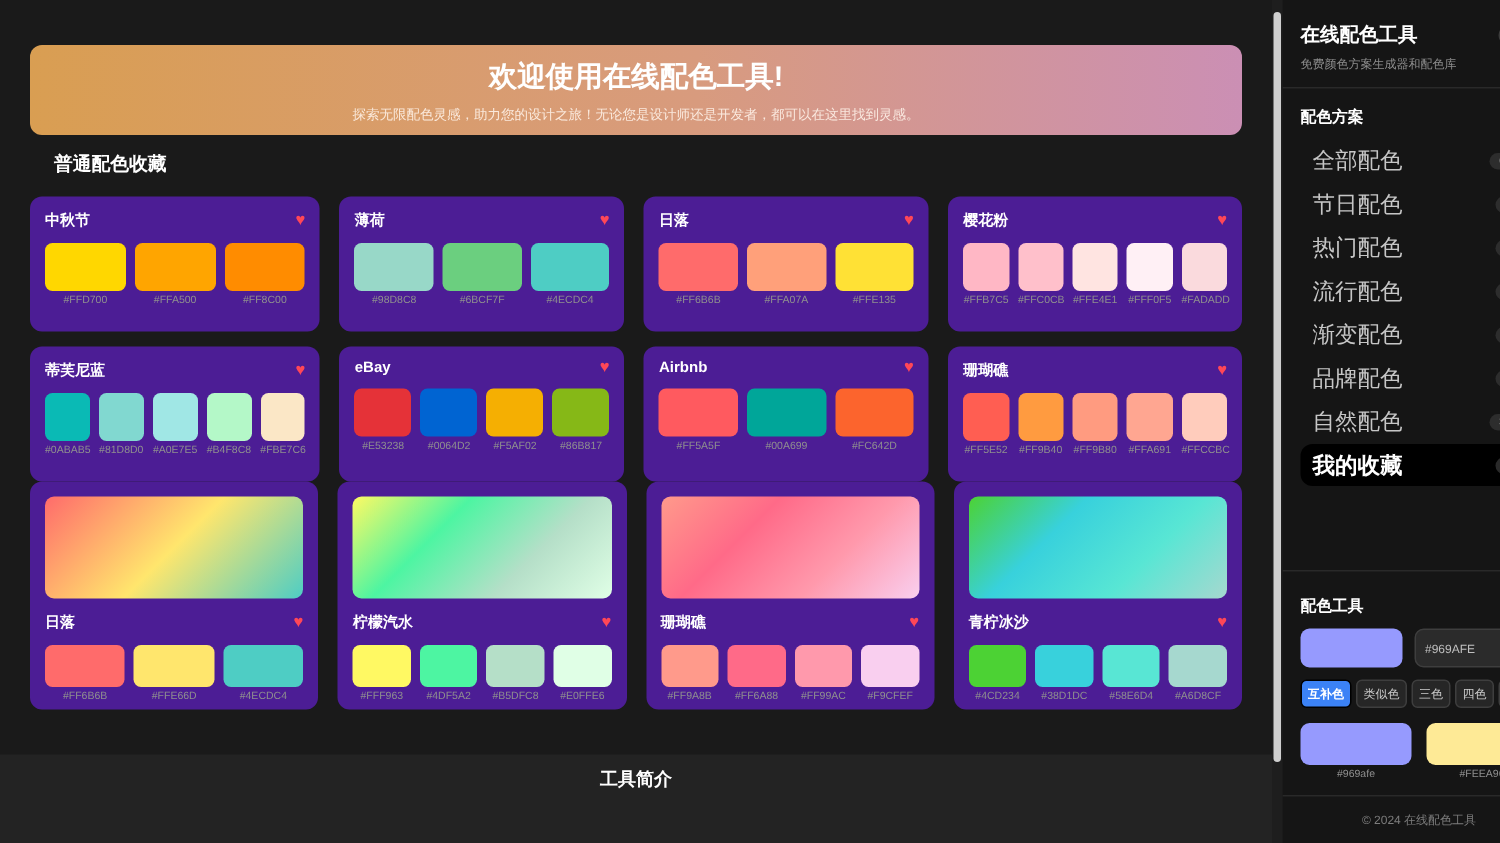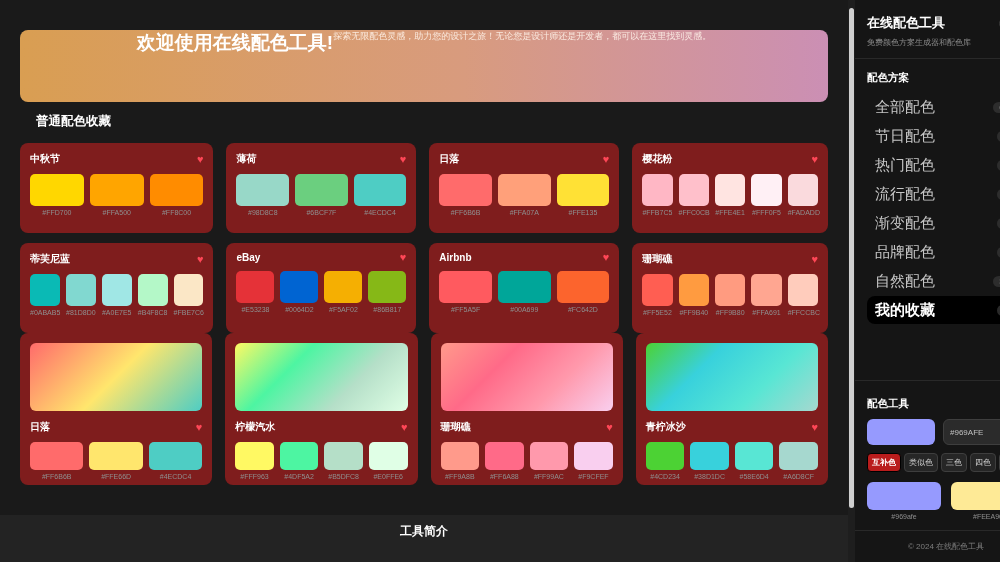--- a/index.html
+++ b/index.html
@@ -2,29 +2,29 @@
 <html><head>
 <meta charset="utf-8">
 <style>
   * { margin:0; padding:0; box-sizing:border-box; }
   html,body { width:1000px; height:562px; overflow:hidden; background:#1a1a1a;
               font-family:"Liberation Sans", sans-serif; }
   .app { display:flex; height:100%; }
 
   
   .main { flex:0 0 848px; width:848px; padding:30px 20px 0; overflow:hidden; }
-  .banner { height:72px; border-radius:8px; display:flex; flex-direction:row;
+  .banner { height:60px; border-radius:8px; display:flex; flex-direction:column;
             justify-content:center; text-align:center;
             background:linear-gradient(90deg,#d99e52 0%,#d89b7e 55%,#cb8fb4 100%); }
   .banner-title { font-size:19px; font-weight:700; color:#fff; margin-bottom:6px; }
   .banner-sub { font-size:9px; color:rgba(255,244,235,.88); }
   .section-title { font-size:12.5px; font-weight:700; color:#fff; margin:11px 16px 13px; }
   .gsection-title { margin:16px 0 16px; }
   .grid { display:grid; grid-template-columns:repeat(4,1fr); gap:10px 13px; }
-  .card { background:#7f1d1d; border-radius:8px; padding:9px 10px 6px; height:90px; }
+  .card { background:#4c1d95; border-radius:8px; padding:9px 10px 6px; height:90px; }
   .card-head { display:flex; justify-content:space-between; align-items:center; margin-bottom:8px; }
   .card-name { font-size:10px; font-weight:700; color:#fff; }
   .heart { font-size:11px; line-height:1; color:#ff4757; cursor:pointer; }
   .swatches { display:flex; gap:6px; }
   .sw { flex:1; min-width:0; }
   .sw-color { height:32px; border-radius:5px; }
   .sw-hex { font-size:7px; color:#8f8f8f; text-align:center; margin-top:3px; white-space:nowrap; }
   .gcard { height:152px; padding:10px 10px 8px; }
   .gcard .sw-color { height:28px; }
   .gpreview { height:68px; border-radius:6px; margin-bottom:9px; }
@@ -57,21 +57,21 @@
   .tools-heading { margin-top:6px; }
   .picker-row { display:flex; gap:8px; }
   .picker-swatch { flex:1; height:26px; border-radius:6px; cursor:pointer; }
   .picker-input { flex:1; width:50%; min-width:0; height:26px; background:#2b2b2b;
                   border:1px solid #3e3e3e; border-radius:6px; color:#c0c0c0;
                   font-size:8px; padding:0 6px; font-family:inherit; }
   .mode-row { display:flex; gap:3px; margin-top:8px; }
   .mode-btn { font-size:8px; color:#ccc; background:#262626; border:1px solid #3e3e3e;
               border-radius:4px; padding:3px 4px; white-space:nowrap; cursor:pointer;
               font-family:inherit; }
-  .mode-btn.active { background:#b91c1c; border-color:#000; color:#fff; font-weight:700; }
+  .mode-btn.active { background:#3b82f6; border-color:#000; color:#fff; font-weight:700; }
   .result-row { display:flex; gap:10px; margin-top:10px; }
   .result { flex:1; min-width:0; }
   .res-color { height:28px; border-radius:6px; }
   .res-hex { font-size:7px; color:#8f8f8f; text-align:center; margin-top:3px; }
   .side-footer { border-top:1px solid #292929; margin:10px -12px 0; padding-top:10px;
                  text-align:center; font-size:8px; color:#7d7d7d; }
 </style>
 </head>
 <body>
 

